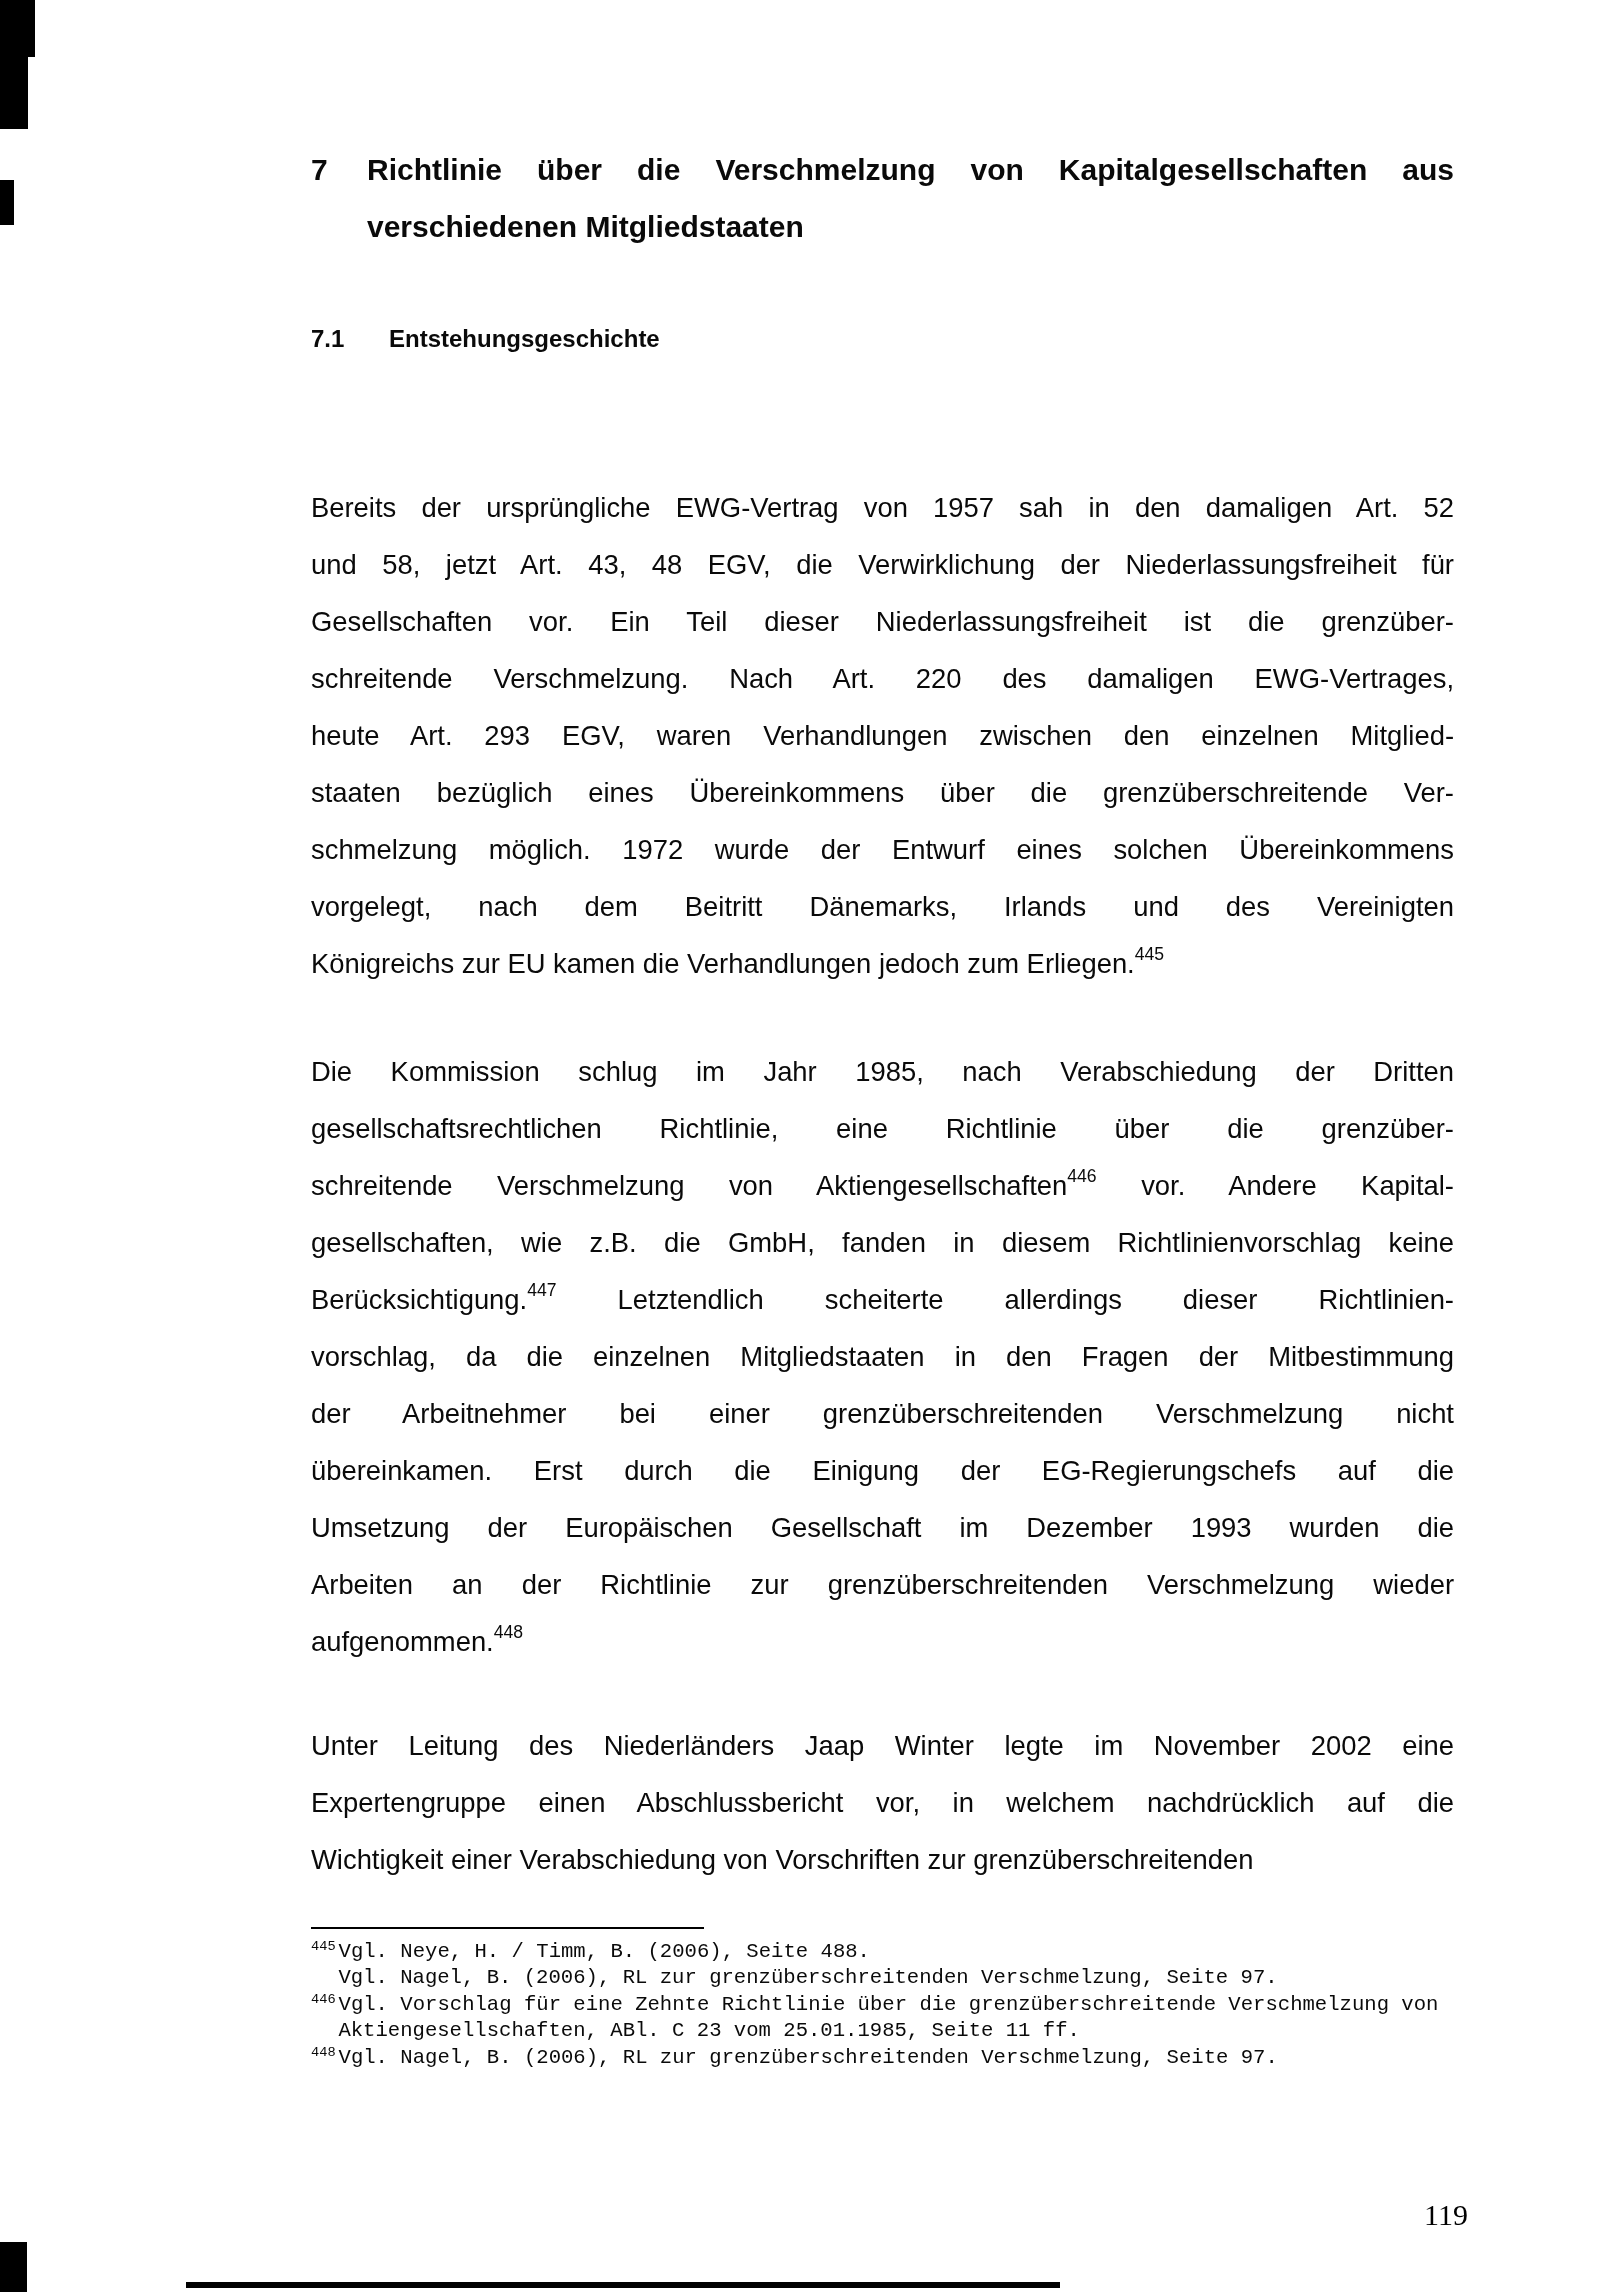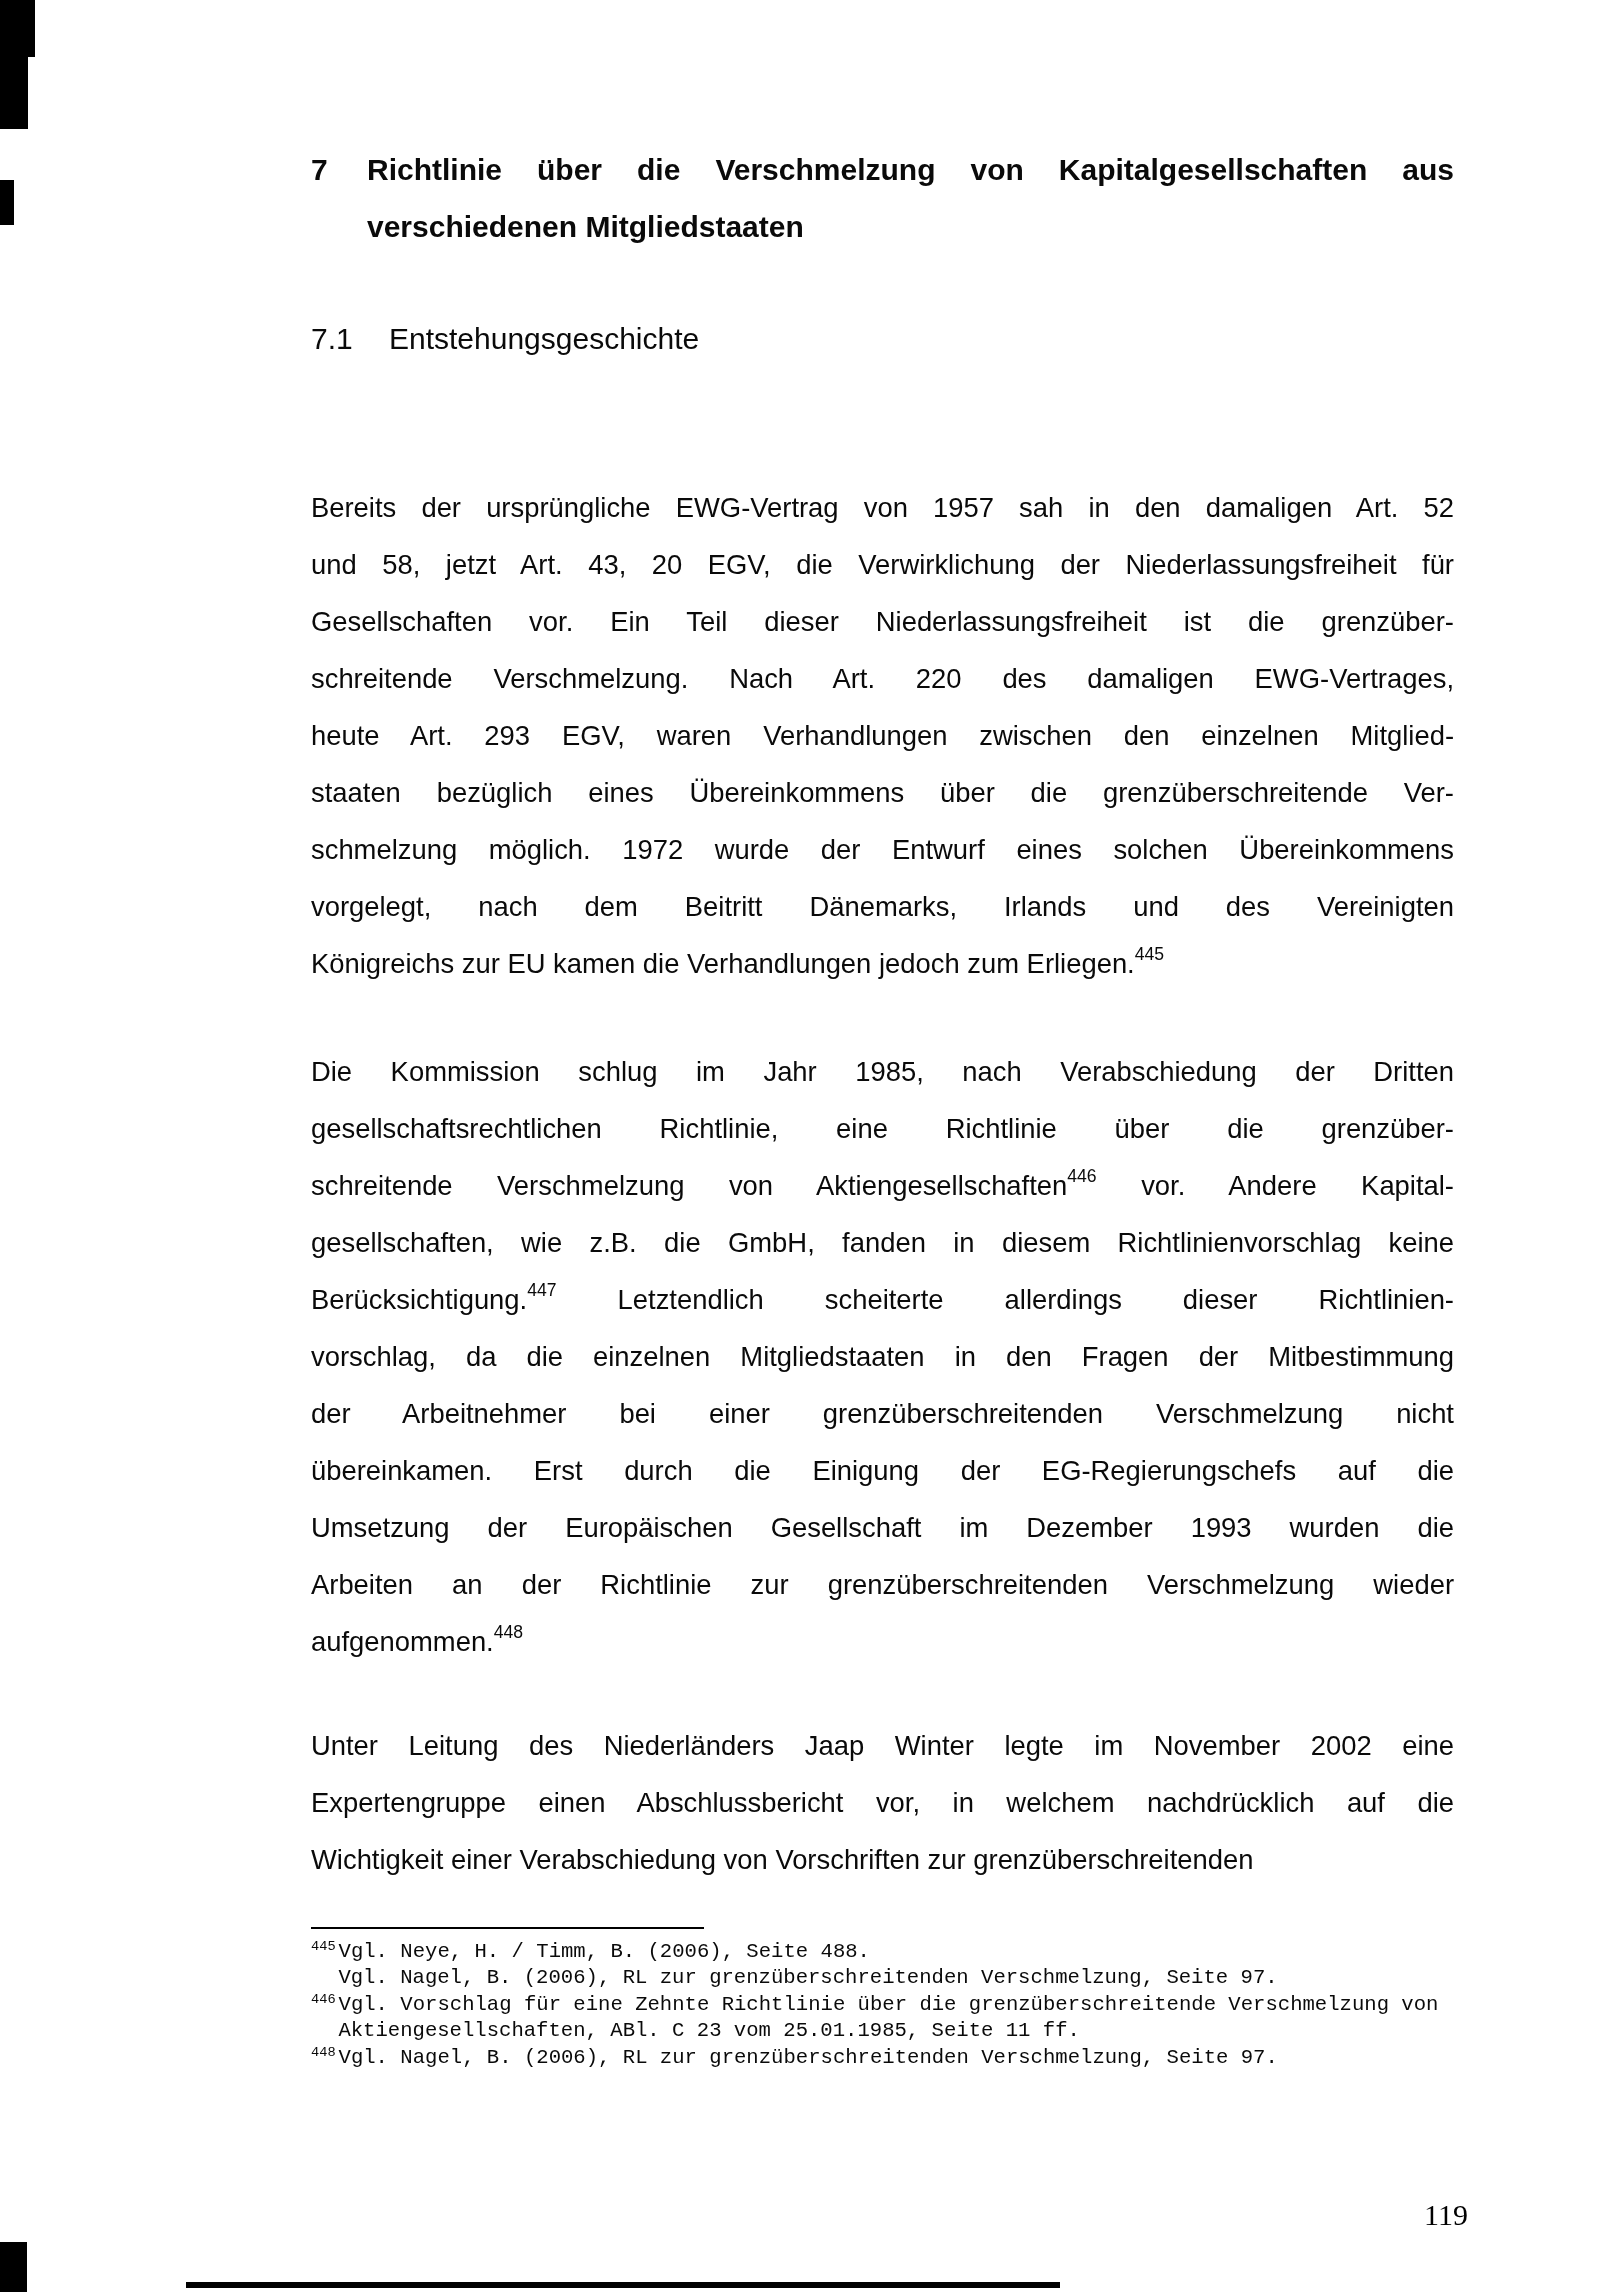--- a/index.html
+++ b/index.html
@@ -30,22 +30,22 @@
     font-size: 30px;
     font-weight: bold;
     line-height: 57px;
     padding-left: 56px;
     box-sizing: border-box;
   }
   .heading .hnum { position: absolute; left: 0; top: 0; }
 
   .subheading {
     top: 310px;
-    font-size: 30px;
-    font-weight: normal;
+    font-size: 24px;
+    font-weight: bold;
     line-height: 57px;
     padding-left: 78px;
     box-sizing: border-box;
   }
   .subheading .hnum { position: absolute; left: 0; top: 0; }
 
   .para { font-size: 27.4px; line-height: 57px; }
   .p1 { top: 479px; }
   .p2 { top: 1043px; }
   .p3 { top: 1717px; }
@@ -104,21 +104,21 @@
       </div>
   </div>
 
   <div class="col subheading">
     <span class="hnum">7.1</span>
     <span>Entstehungsgeschichte</span>
   </div>
 
   <div class="col para p1" id="para-0">
       <div class="jline">Bereits der ursprüngliche EWG-Vertrag von 1957 sah in den damaligen Art. 52</div>
-      <div class="jline">und 58, jetzt Art. 43, 20 EGV, die Verwirklichung der Niederlassungsfreiheit für</div>
+      <div class="jline">und 58, jetzt Art. 43, 48 EGV, die Verwirklichung der Niederlassungsfreiheit für</div>
       <div class="jline">Gesellschaften vor. Ein Teil dieser Niederlassungsfreiheit ist die grenzüber-</div>
       <div class="jline">schreitende Verschmelzung. Nach Art. 220 des damaligen EWG-Vertrages,</div>
       <div class="jline">heute Art. 293 EGV, waren Verhandlungen zwischen den einzelnen Mitglied-</div>
       <div class="jline">staaten bezüglich eines Übereinkommens über die grenzüberschreitende Ver-</div>
       <div class="jline">schmelzung möglich. 1972 wurde der Entwurf eines solchen Übereinkommens</div>
       <div class="jline">vorgelegt, nach dem Beitritt Dänemarks, Irlands und des Vereinigten</div>
       <div class="lline">Königreichs zur EU kamen die Verhandlungen jedoch zum Erliegen.<sup>445</sup></div>
     </div>
   <div class="col para p2" id="para-1">
       <div class="jline">Die Kommission schlug im Jahr 1985, nach Verabschiedung der Dritten</div>

